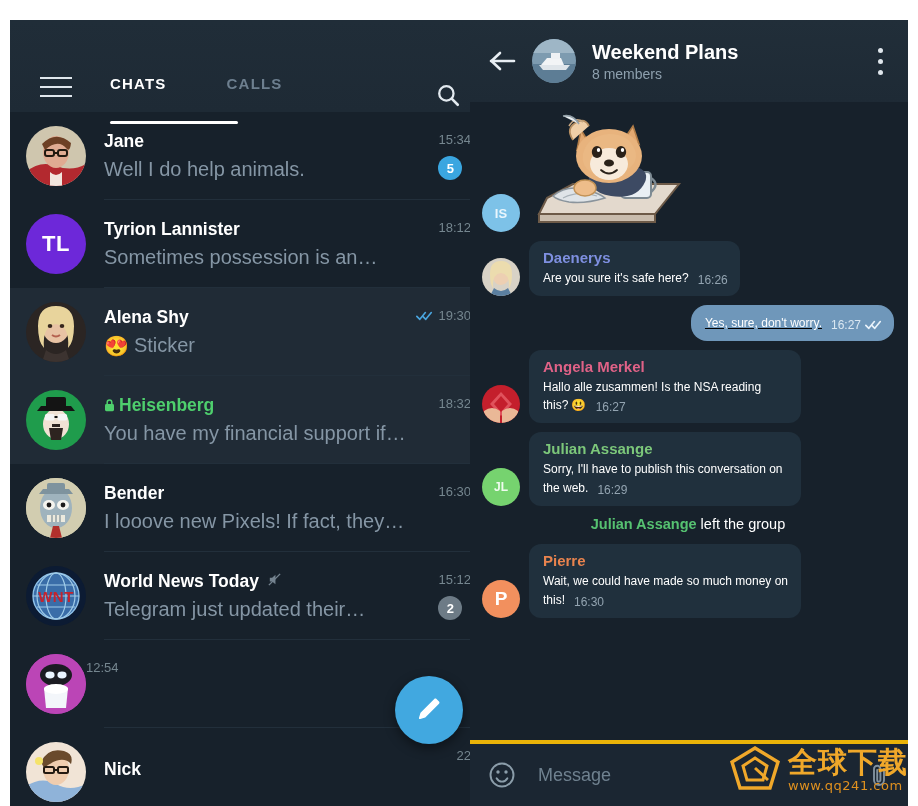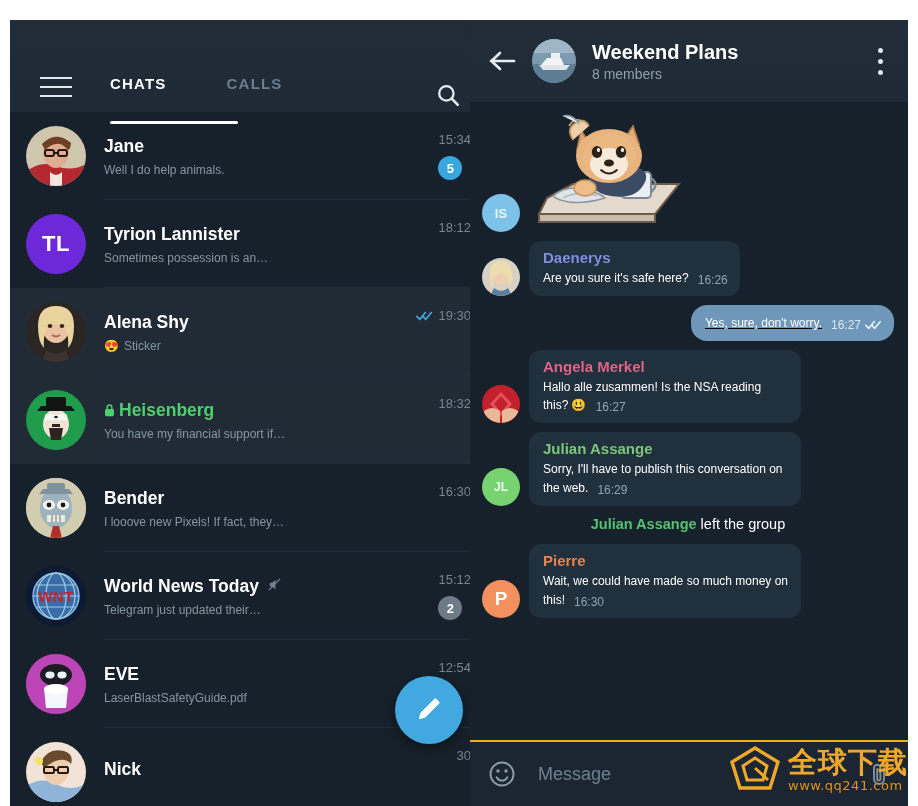--- a/index.html
+++ b/index.html
@@ -45,21 +45,21 @@
 
   .rowbody { flex:1 1 auto; min-width:0; margin-left:18px; padding-right:6px; }
   .rowtop { display:flex; align-items:center; }
   .rowname { font-size:17.5px; font-weight:bold; color:#ffffff;
              white-space:nowrap; overflow:hidden; }
   .rowname.secret { color:#4ecf6d; }
   .lock-icon { display:inline-block; width:11px; height:14px; margin-right:4px;
                position:relative; top:1px; }
   .mute-icon { display:inline-block; width:15px; height:15px; margin-left:8px;
                opacity:.75; }
-  .rowmsg { margin-top:6px; font-size:12px; color:#8596a5; white-space:nowrap;
+  .rowmsg { margin-top:6px; font-size:20px; color:#8596a5; white-space:nowrap;
             overflow:hidden; display:flex; align-items:center; gap:5px; }
 
   .rowmeta { flex:0 0 auto; display:flex; flex-direction:column;
              align-items:flex-start; align-self:flex-start; margin-top:20px; }
   .rowtime { font-size:13px; color:#75868f; display:flex; align-items:center; gap:5px; }
   .checks { width:17px; height:11px; }
   .badge { margin-top:9px; min-width:24px; height:24px; border-radius:12px;
            background:#3aa6e0; color:#fff; font-size:13px; font-weight:bold;
            display:flex; align-items:center; justify-content:center; padding:0 7px; }
   .badge.muted { background:#6d7b86; }
@@ -97,21 +97,21 @@
   .btext { font-size:12px; color:#ffffff; line-height:1.32; }
   .btime { font-size:12px; color:#93a4b1; margin-left:9px; white-space:nowrap;
            display:inline-flex; align-items:center; gap:4px; position:relative; top:2px; }
   .bubble.out .btime { color:#dbe8f2; }
   .sticker { width:160px; height:118px; }
   .service { text-align:center; font-size:14.5px; color:#ffffff; margin:10px 0 12px; }
   .service b { color:#56c271; font-weight:bold; }
 
   
   .inbar { position:absolute; left:0; bottom:0; width:100%; height:66px;
-           background:#1b2632; border-top:2px solid #eab308;
+           background:#1b2632; border-top:4px solid #eab308;
            display:flex; align-items:center; padding:0 18px; }
   .smile-icon { width:28px; height:28px; flex:0 0 28px; }
   .inph { margin-left:22px; font-size:18px; color:#6f818f; flex:1 1 auto; }
   .attach-icon { width:22px; height:26px; opacity:.85; }
 
   
   .wm { position:absolute; right:4px; bottom:2px; width:186px; height:68px;
         display:flex; align-items:center; pointer-events:none; }
   .wm-logo { width:56px; height:52px; flex:0 0 56px; }
   .wm-txt { margin-left:4px; }
@@ -321,28 +321,20 @@
             <svg viewBox="0 0 60 60" width="100%" height="100%">
               <rect width="60" height="60" fill="#b23fb0"></rect>
               <circle cx="30" cy="30" r="30" fill="#bb45b6"></circle>
               <ellipse cx="30" cy="21" rx="16" ry="11" fill="#1b1b22"></ellipse>
               <ellipse cx="24" cy="21" rx="4.6" ry="3.4" fill="#eaf4ff"></ellipse>
               <ellipse cx="36" cy="21" rx="4.6" ry="3.4" fill="#eaf4ff"></ellipse>
               <path d="M18 34 Q30 28 42 34 L40 54 H20Z" fill="#f3f6fa"></path>
               <ellipse cx="30" cy="35" rx="12" ry="5" fill="#ffffff"></ellipse>
             </svg>
           </div>
-          <div class="rowbody">
-            <div class="rowtop">
-              <div class="rowname"><span>EVE</span></div>
-            </div>
-            <div class="rowmsg">
-              <span>LaserBlastSafetyGuide.pdf</span>
-            </div>
-          </div>
           <div class="rowmeta">
             <div class="rowtime">
               <span>12:54</span>
             </div>
           </div>
         </div>
         <div class="chatrow">
           <div class="avatar">
             <svg viewBox="0 0 60 60" width="100%" height="100%">
               <rect width="60" height="60" fill="#f1e4d6"></rect>
@@ -358,21 +350,21 @@
           <div class="rowbody">
             <div class="rowtop">
               <div class="rowname"><span>Nick</span></div>
             </div>
             <div class="rowmsg">
               <span></span>
             </div>
           </div>
           <div class="rowmeta">
             <div class="rowtime">
-              <span>30</span>
+              <span>22</span>
             </div>
           </div>
         </div>
       </div>
 
     <div class="fab">
       <svg width="30" height="30" viewBox="0 0 24 24">
         <path d="M4 18.2l1.2-4 11-11c.5-.5 1.3-.5 1.8 0l2 2c.5.5.5 1.3 0 1.8l-11 11-4 1.2c-.7.2-1.2-.3-1-1z" fill="#ffffff"></path>
       </svg>
     </div>

